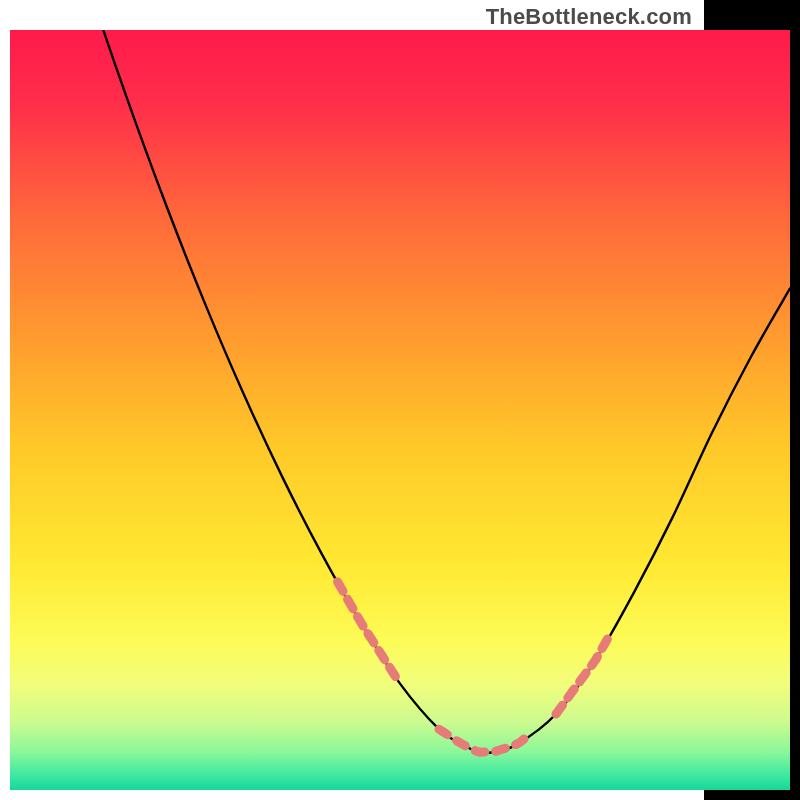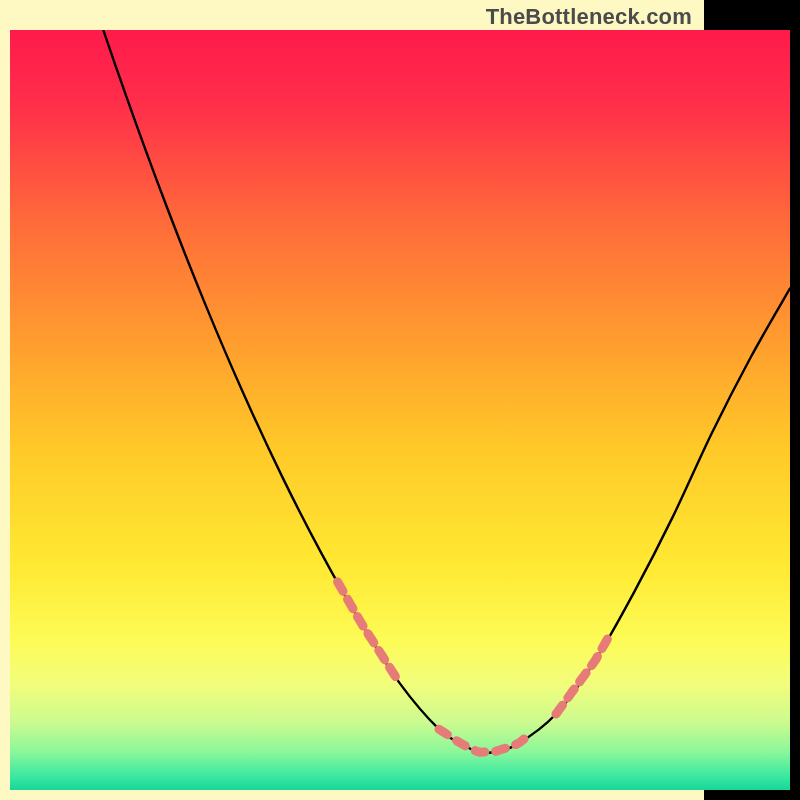--- a/index.html
+++ b/index.html
@@ -1,20 +1,20 @@
 <!DOCTYPE html>
 <html><head>
 <meta charset="utf-8">
 <style>
   * { margin: 0; padding: 0; box-sizing: border-box; }
   html, body { width: 800px; height: 800px; overflow: hidden; background: #000; }
   .frame {
     width: 704px;
     height: 800px;
-    background: #fef9c3;
+    background: #ffffff;
     position: relative;
   }
   .watermark {
     position: absolute;
     top: 4px;
     right: 12px;
     font-family: Arial, Helvetica, sans-serif;
     font-size: 22px;
     font-weight: 600;
     color: #4b4b4b;

